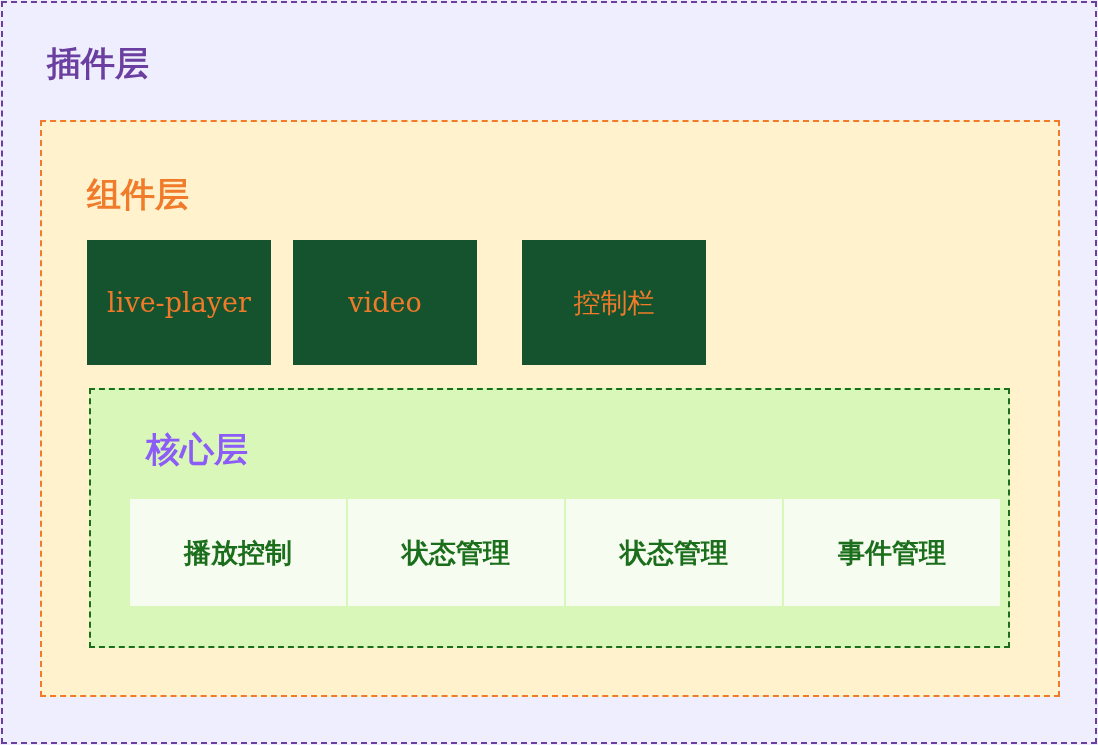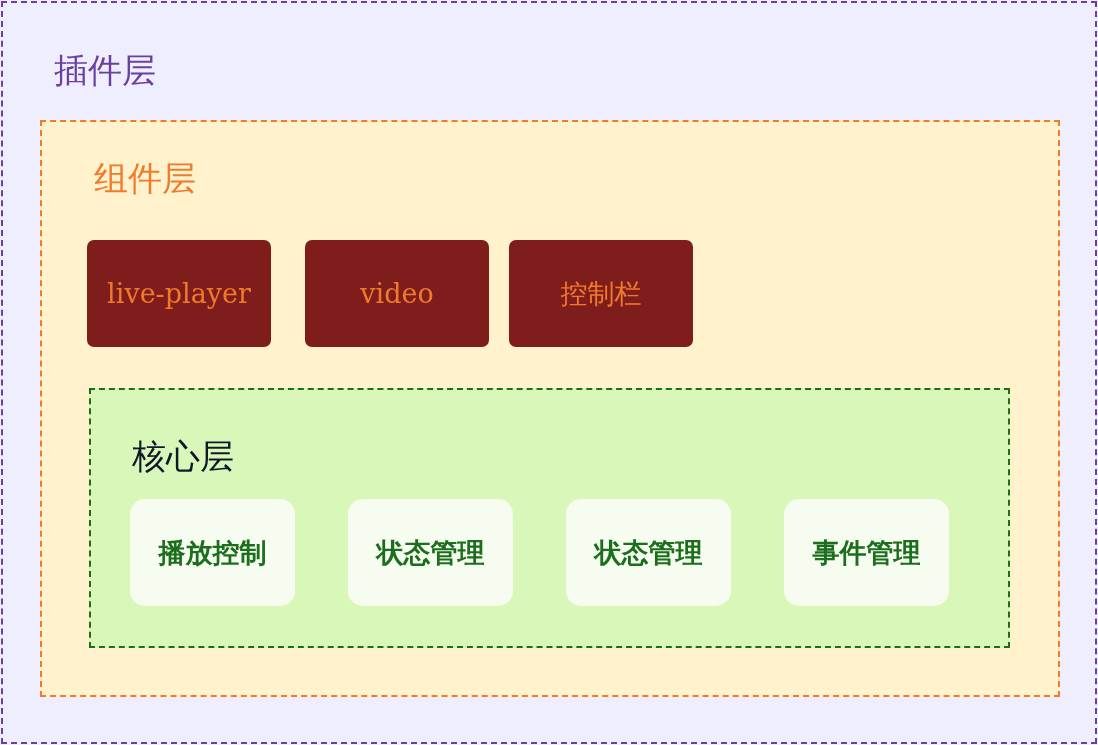--- a/index.html
+++ b/index.html
@@ -2,40 +2,40 @@
 <html><head>
 <meta charset="utf-8">
 <style>
   html, body { margin:0; padding:0; }
   body { width:1098px; height:745px; background:#efeefe; position:relative; overflow:hidden;
          font-family:"DejaVu Serif", "Liberation Serif", serif; }
   .layer { position:absolute; box-sizing:border-box; }
   .plugin { left:1px; top:1px; width:1096px; height:743px; border:2px dashed #6b3fa0; background:#efeefe; }
   .component { left:40px; top:120px; width:1020px; height:577px; border:2px dashed #f07b2a; background:#fff2cc; }
   .core { left:89px; top:388px; width:921px; height:260px; border:2px dashed #1b6e1b; background:#d9f7b8; }
-  .title { position:absolute; font-weight:normal; font-size:34px; margin:8px; }
+  .title { position:absolute; font-weight:bold; font-size:34px; margin:1px; }
   .plugin-title { left:46px; top:40px; color:#6b3fa0; }
-  .component-title { left:86px; top:148px; color:#f07b2a; }
-  .core-title { left:124px; top:426px; color:#0f172a; }
+  .component-title { left:86px; top:171px; color:#f07b2a; }
+  .core-title { left:145px; top:426px; color:#8b5cf6; }
   .box { position:absolute; display:flex; align-items:center; justify-content:center; font-size:27px; }
-  .cbox { top:240px; width:184px; height:107px; background:#7f1d1d; color:#ef7a2a;border-radius:7px; }
-  .kbox { top:499px; width:165px; height:107px; background:#f6fcef; color:#1b6e1b; font-weight:bold;border-radius:15px; }
+  .cbox { top:240px; width:184px; height:125px; background:#14532d; color:#ef7a2a; }
+  .kbox { top:499px; width:216px; height:107px; background:#f6fcef; color:#1b6e1b; font-weight:bold; }
 </style>
 </head>
 <body>
 
 <div class="layer plugin"></div>
 <h2 class="title plugin-title">插件层</h2>
 
 <div class="layer component"></div>
 <h2 class="title component-title">组件层</h2>
 
 <div class="box cbox" style="left:87px">live-player</div>
-<div class="box cbox" style="left:305px">video</div>
-<div class="box cbox" style="left:509px">控制栏</div>
+<div class="box cbox" style="left:293px">video</div>
+<div class="box cbox" style="left:522px">控制栏</div>
 
 <div class="layer core"></div>
 <h2 class="title core-title">核心层</h2>
 
 <div class="box kbox" style="left:130px">播放控制</div>
 <div class="box kbox" style="left:348px">状态管理</div>
 <div class="box kbox" style="left:566px">状态管理</div>
 <div class="box kbox" style="left:784px">事件管理</div>
 
 </body></html>

